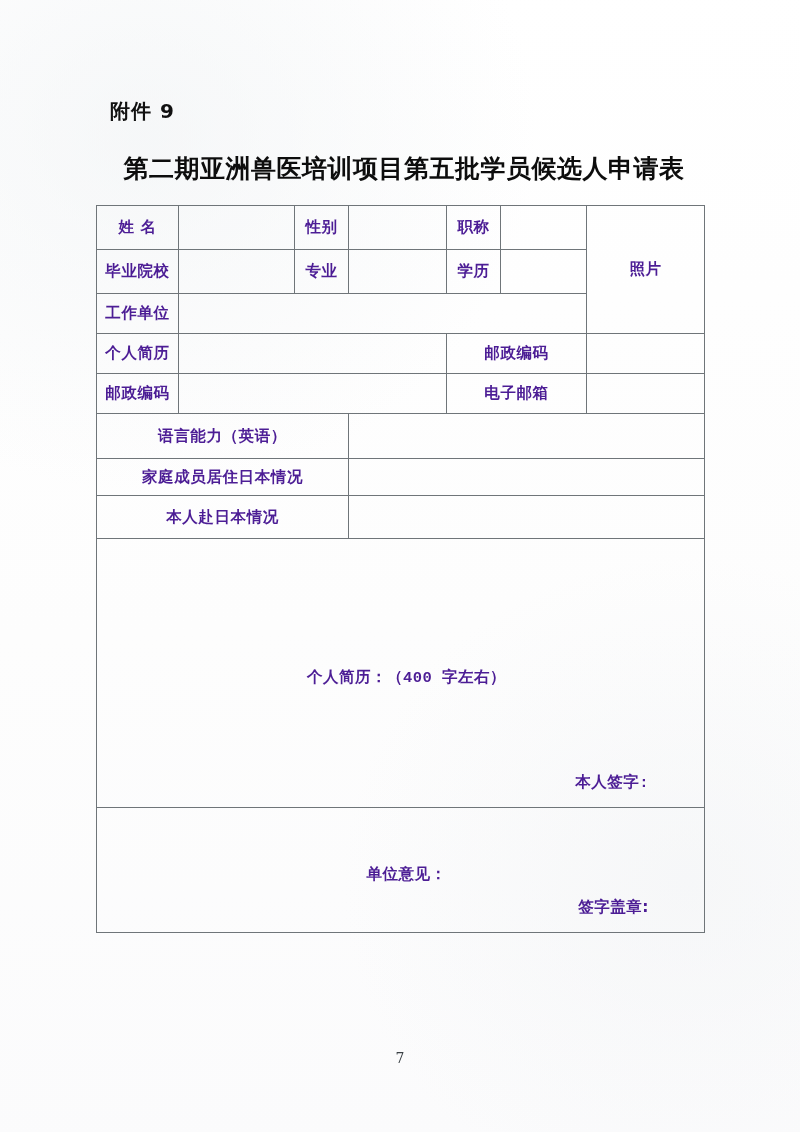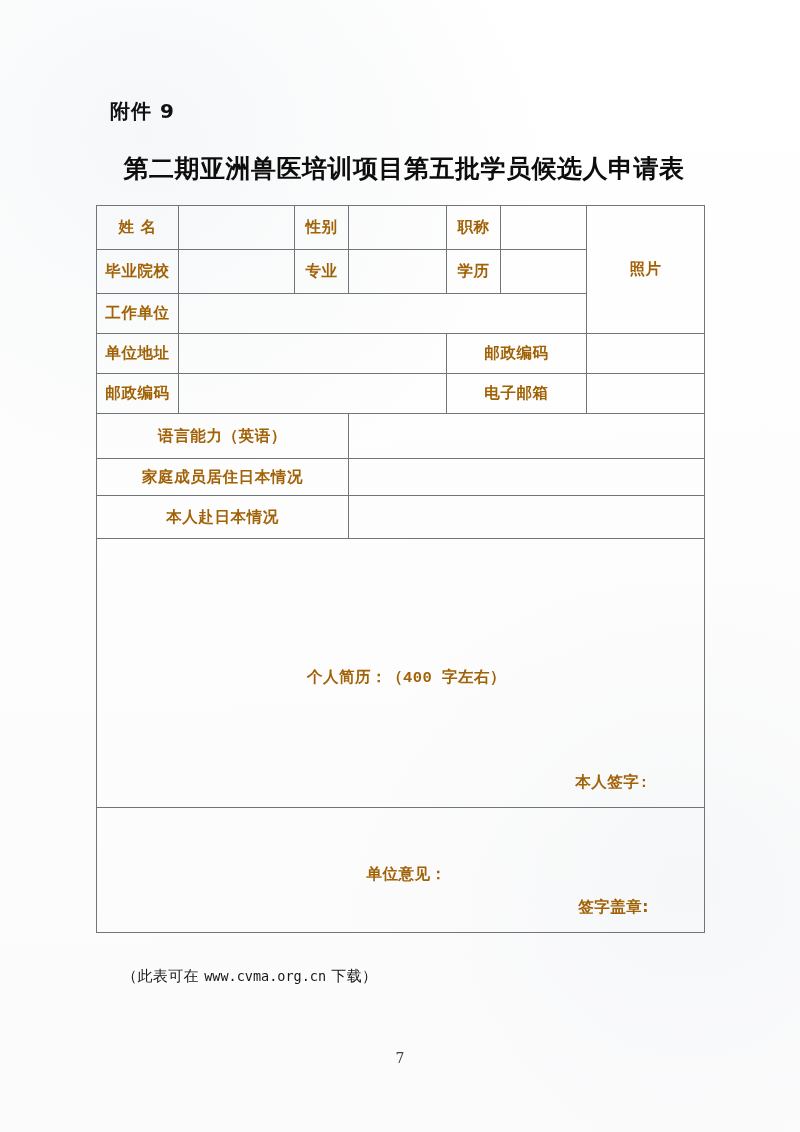--- a/index.html
+++ b/index.html
@@ -63,21 +63,21 @@
 
   
   .form-table {
     position: absolute;
     left: 96px;
     top: 205px;
     width: 608px;
     border-collapse: collapse;
     table-layout: fixed;
     font-size: 15.5px;
-    color: #a16207;
+    color: #4c1d95;
   }
   .form-table td {
     border: 1px solid #6f7579;
     padding: 0;
     vertical-align: middle;
     text-align: center;
     font-weight: 600;
     letter-spacing: 0.6px;
   }
   .form-table td.blank { font-weight: 400; }
@@ -194,21 +194,21 @@
         <td class="lbl">学历</td>
         <td class="blank"></td>
       </tr>
 
       <tr style="height:40px">
         <td class="lbl">工作单位</td>
         <td class="blank" colspan="5"></td>
       </tr>
 
       <tr style="height:40px">
-        <td class="lbl">单位地址</td>
+        <td class="lbl">个人简历</td>
         <td class="blank" colspan="3"></td>
         <td class="lbl" colspan="2">邮政编码</td>
         <td class="blank"></td>
       </tr>
 
       <tr style="height:40px">
         <td class="lbl">邮政编码</td>
         <td class="blank" colspan="3"></td>
         <td class="lbl" colspan="2">电子邮箱</td>
         <td class="blank"></td>
@@ -239,18 +239,15 @@
       <tr>
         <td class="opinion-cell" colspan="7">
           <div class="opinion-head">单位意见：</div>
           <div class="sign-line">签字盖章:</div>
         </td>
       </tr>
 
     </tbody>
   </table>
 
-  <div class="footnote">
-    <span>（此表可在 </span><span class="url">www.cvma.org.cn</span><span> 下载）</span>
-  </div>
 
   <div class="page-number">7</div>
 </div>
 
 </body></html>

